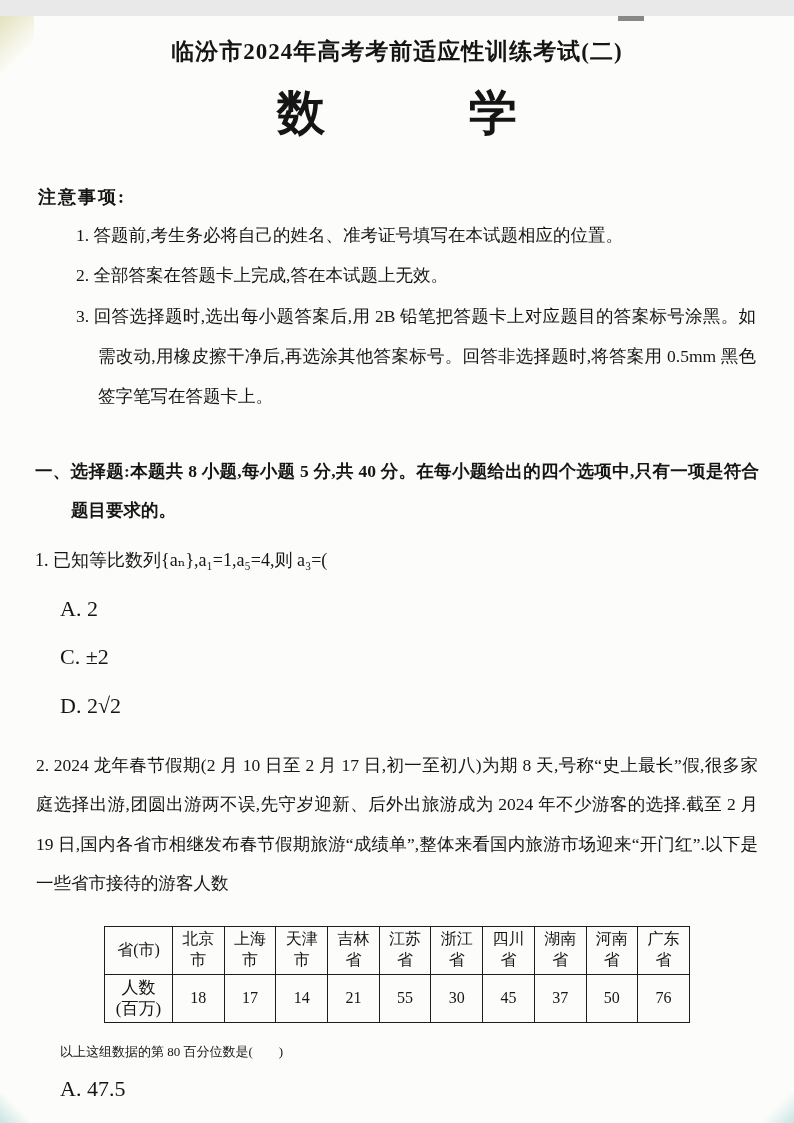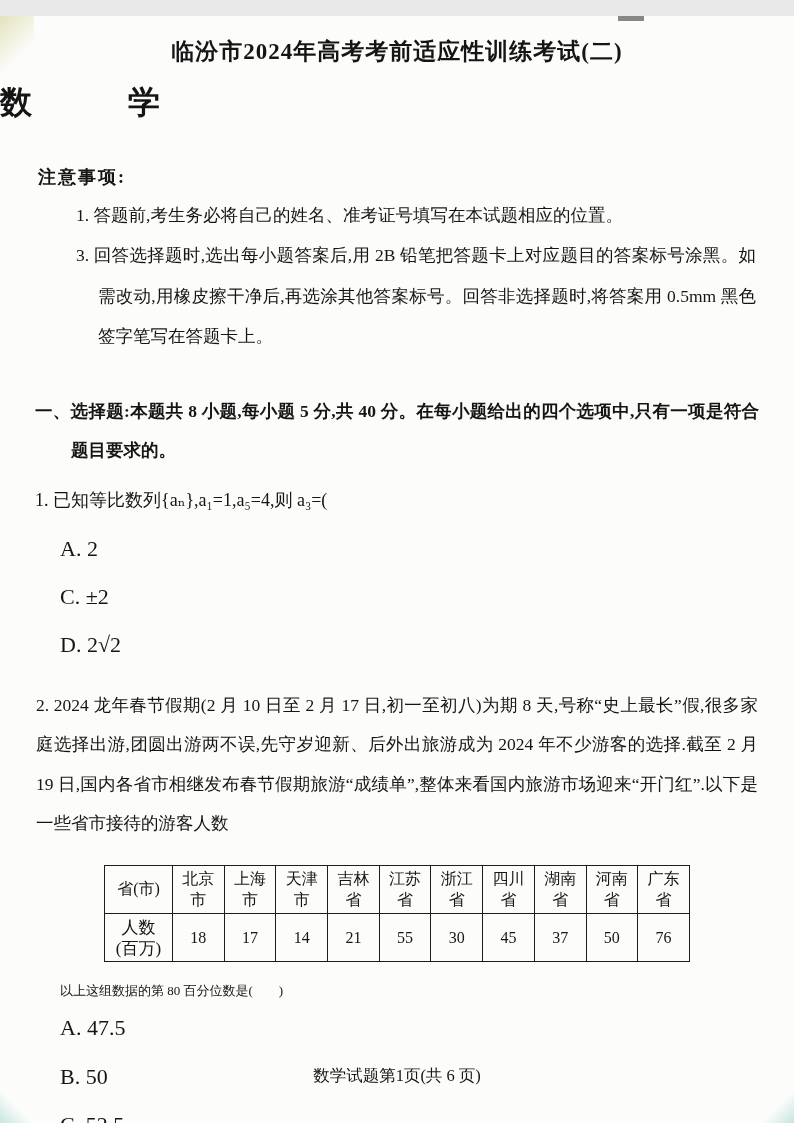--- a/index.html
+++ b/index.html
@@ -16,21 +16,22 @@
   }
   .exam-title {
     padding-top: 20px;
     text-align: center;
     font-size: 23px;
     font-weight: bold;
     letter-spacing: 1px;
   }
   .subject-title {
     margin-top: 14px;
-    font-size: 32px;
+    text-align: center;
+    font-size: 48px;
     font-weight: bold;
   }
   .notes { margin: 40px 38px 0 38px; font-size: 17.5px; }
   .notes-heading { font-weight: bold; font-size: 18px; letter-spacing: 2px; }
   .notes-list { list-style: none; margin-top: 6px; }
   .notice-item {
     padding-left: 60px;
     text-indent: -22px;
     line-height: 2.3;
     text-align: justify;
@@ -108,20 +109,21 @@
   <div class="artifact artifact-bl"></div>
   <div class="artifact artifact-br"></div>
 
   <h1 class="exam-title">临汾市2024年高考考前适应性训练考试(二)</h1>
   <h2 class="subject-title">数　　　学</h2>
 
   <div class="notes">
     <div class="notes-heading">注意事项:</div>
     <ul class="notes-list">
       <li class="notice-item">1. 答题前,考生务必将自己的姓名、准考证号填写在本试题相应的位置。</li>
+      <li class="notice-item">2. 全部答案在答题卡上完成,答在本试题上无效。</li>
       <li class="notice-item">3. 回答选择题时,选出每小题答案后,用 2B 铅笔把答题卡上对应题目的答案标号涂黑。如需改动,用橡皮擦干净后,再选涂其他答案标号。回答非选择题时,将答案用 0.5mm 黑色签字笔写在答题卡上。</li>
     </ul>
   </div>
 
   <div class="section-heading">一、选择题:本题共 8 小题,每小题 5 分,共 40 分。在每小题给出的四个选项中,只有一项是符合题目要求的。</div>
 
   <div class="question-line">1. 已知等比数列{aₙ},a₁=1,a₅=4,则 a₃=(</div>
   <div class="options-row q1">
     <span class="option">A. 2</span>
     <span class="option">C. ±2</span>
@@ -163,15 +165,14 @@
     </table>
 
   <div class="percentile-line">以上这组数据的第 80 百分位数是(　　)</div>
   <div class="options-row q2">
     <span class="option">A. 47.5</span>
     <span class="option">B. 50</span>
     <span class="option">C. 52.5</span>
     <span class="option">D. 55</span>
   </div>
 
-  <div class="page-footer">数学试题第1页(共 6 页)</div>
 
 </div>
 
 </body></html>

